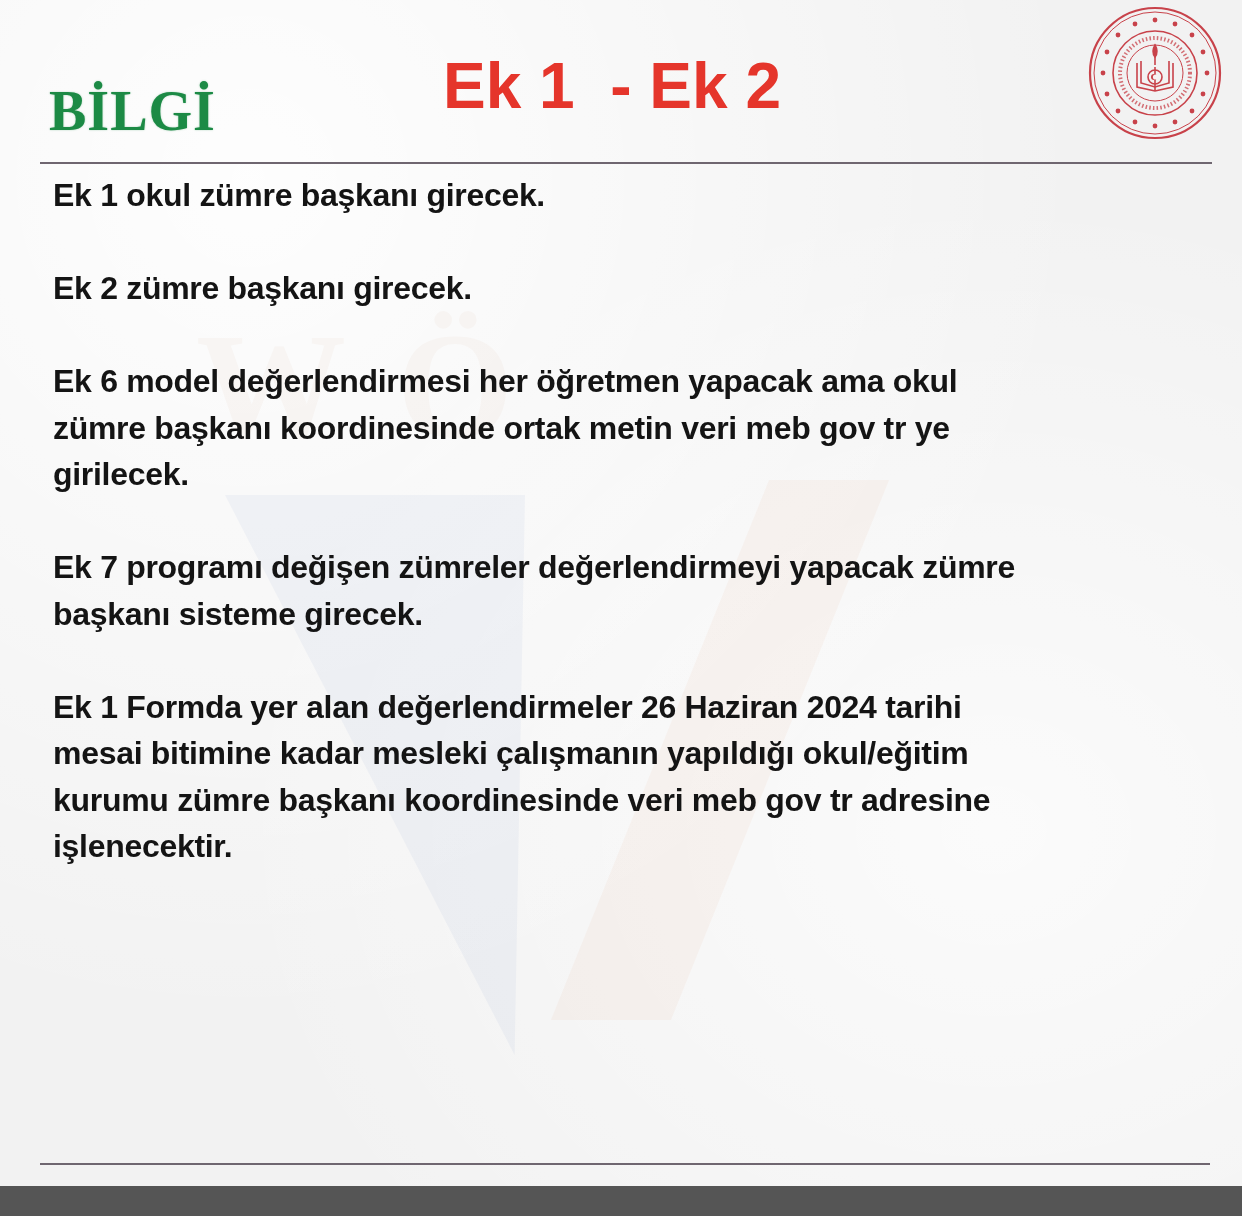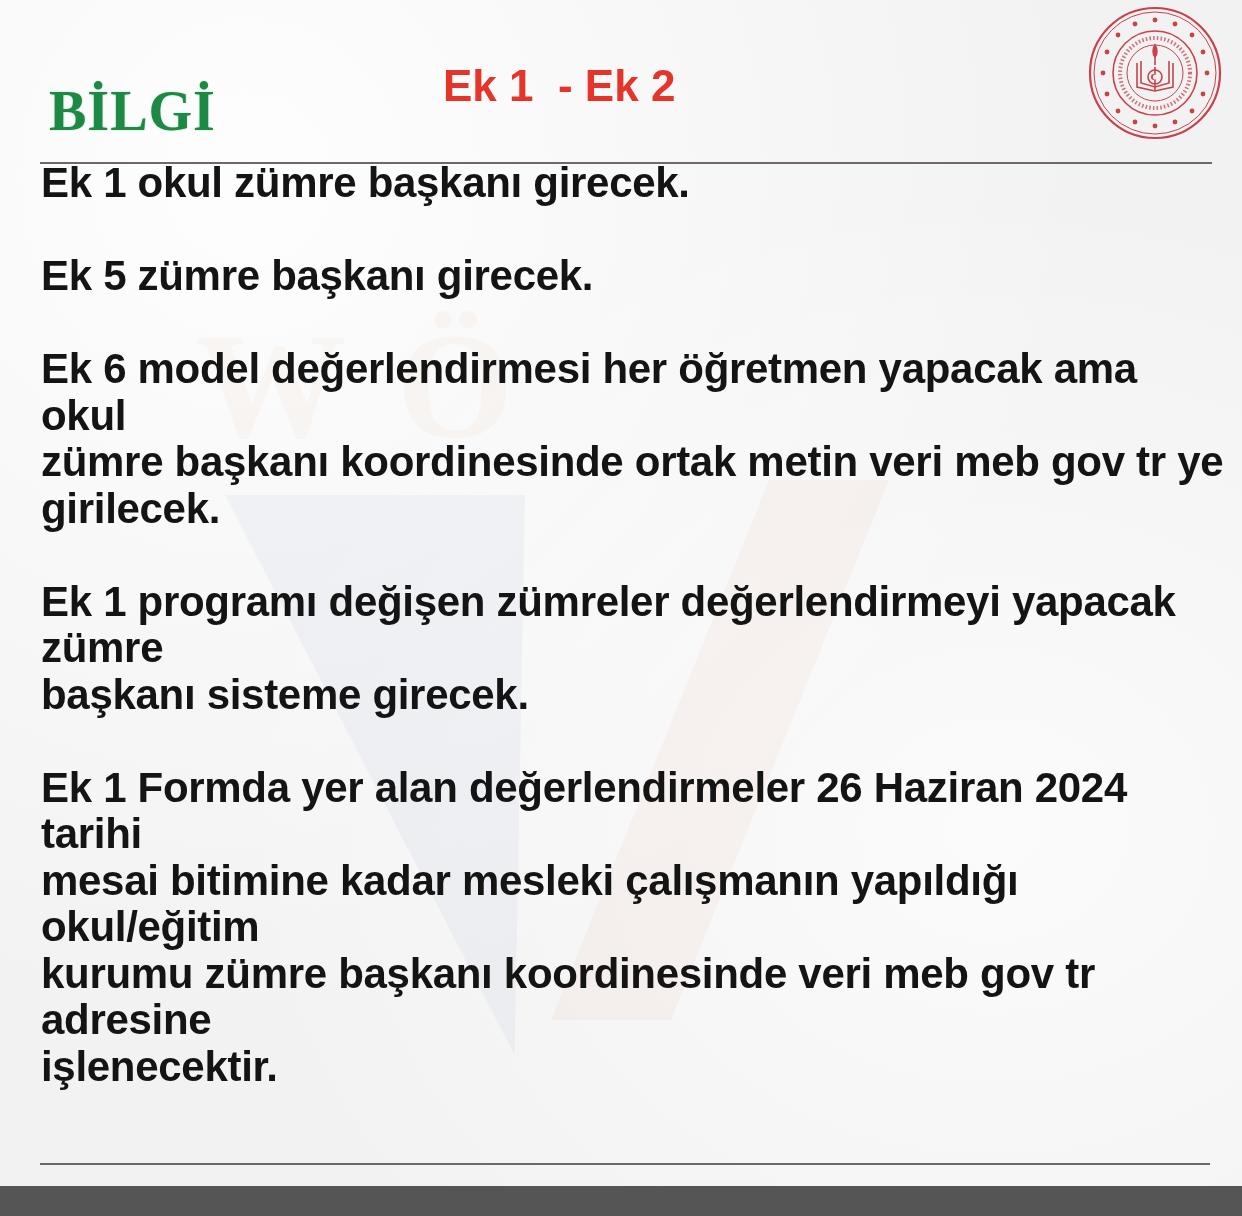--- a/index.html
+++ b/index.html
@@ -68,21 +68,21 @@
       line-height: 50px;
       color: #1c8a45;
       text-shadow: 0 0 2px rgba(28,138,69,0.35);
       letter-spacing: 1px;
     }
     .header-title {
       position: absolute;
       left: 443px; top: 52px;
       font-family: "Liberation Sans", sans-serif;
       font-weight: bold;
-      font-size: 44px;
+      font-size: 64px;
       line-height: 68px;
       color: #e5352b;
       white-space: pre;
       letter-spacing: 0px;
     }
     .seal {
       position: absolute;
       left: 1087px; top: 5px;
       width: 136px; height: 136px;
     }
@@ -94,24 +94,24 @@
     .rule-top { left: 40px; top: 162px; width: 1172px; }
     .rule-bottom { left: 40px; top: 1163px; width: 1170px; z-index: 3; }
 
     .content {
       position: absolute;
       left: 41px; top: 160px;
       width: 1190px;
       z-index: 2;
     }
     .para {
-      margin: 0;
+      margin: 12px;
       font-family: "Liberation Sans", "DejaVu Sans", sans-serif;
       font-weight: bold;
-      font-size: 42px;
+      font-size: 32px;
       line-height: 46.5px;
       color: #141414;
       letter-spacing: -0.3px;
       white-space: pre-line;
     }
     .para + .para { margin-top: 46.5px; }
 
     .footer-bar {
       position: absolute;
       left: 0; top: 1186px;
@@ -175,25 +175,25 @@
         <circle cx="67" cy="72" r="3"></circle>
       </g>
       <circle cx="68.5" cy="72" r="2.6" fill="#f7f2f2"></circle>
     </svg>
   </div>
 
   <div class="rule rule-top"></div>
 
   <div class="content">
     <p class="para">Ek 1 okul zümre başkanı girecek.</p>
-    <p class="para">Ek 5 zümre başkanı girecek.</p>
+    <p class="para">Ek 2 zümre başkanı girecek.</p>
     <p class="para">Ek 6 model değerlendirmesi her öğretmen yapacak ama okul
 zümre başkanı koordinesinde ortak metin veri meb gov tr ye
 girilecek.</p>
-    <p class="para">Ek 1 programı değişen zümreler değerlendirmeyi yapacak zümre
+    <p class="para">Ek 7 programı değişen zümreler değerlendirmeyi yapacak zümre
 başkanı sisteme girecek.</p>
     <p class="para">Ek 1 Formda yer alan değerlendirmeler 26 Haziran 2024 tarihi
 mesai bitimine kadar mesleki çalışmanın yapıldığı okul/eğitim
 kurumu zümre başkanı koordinesinde veri meb gov tr adresine
 işlenecektir.</p>
   </div>
 
   <div class="rule rule-bottom"></div>
 </div>
 

